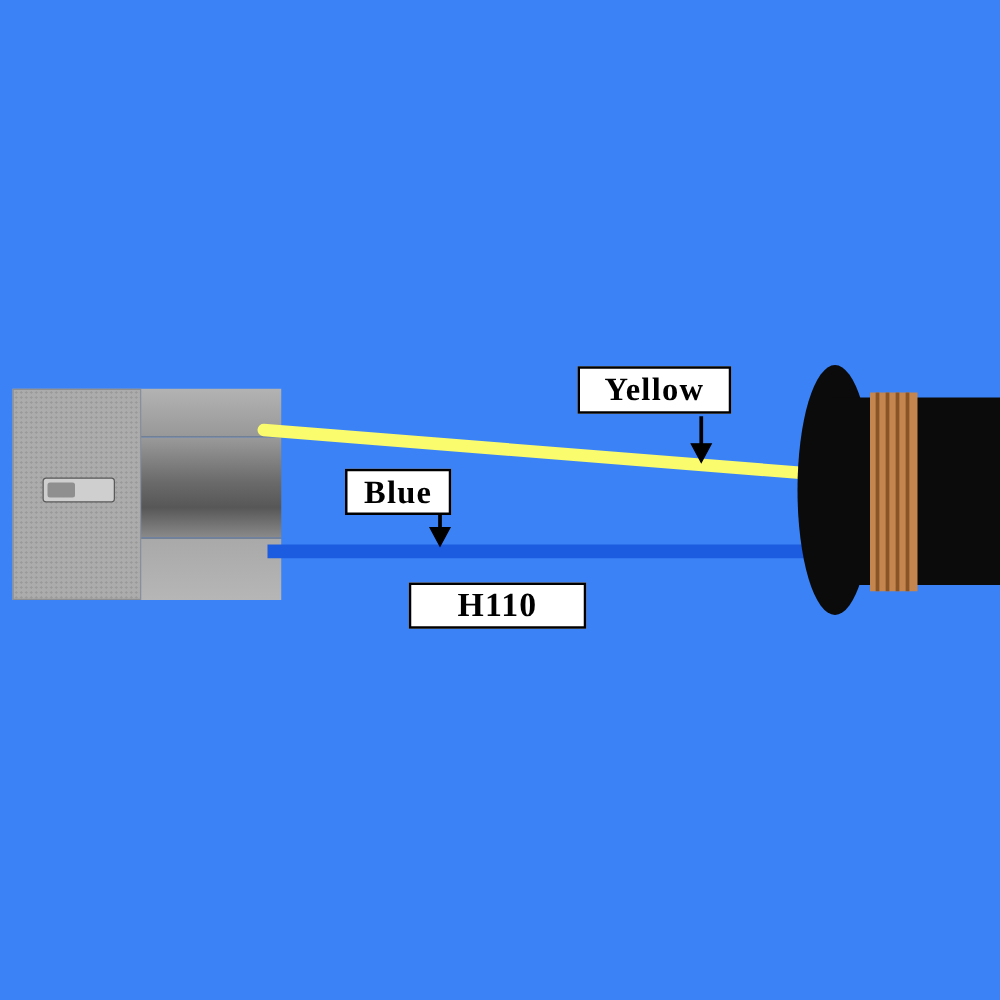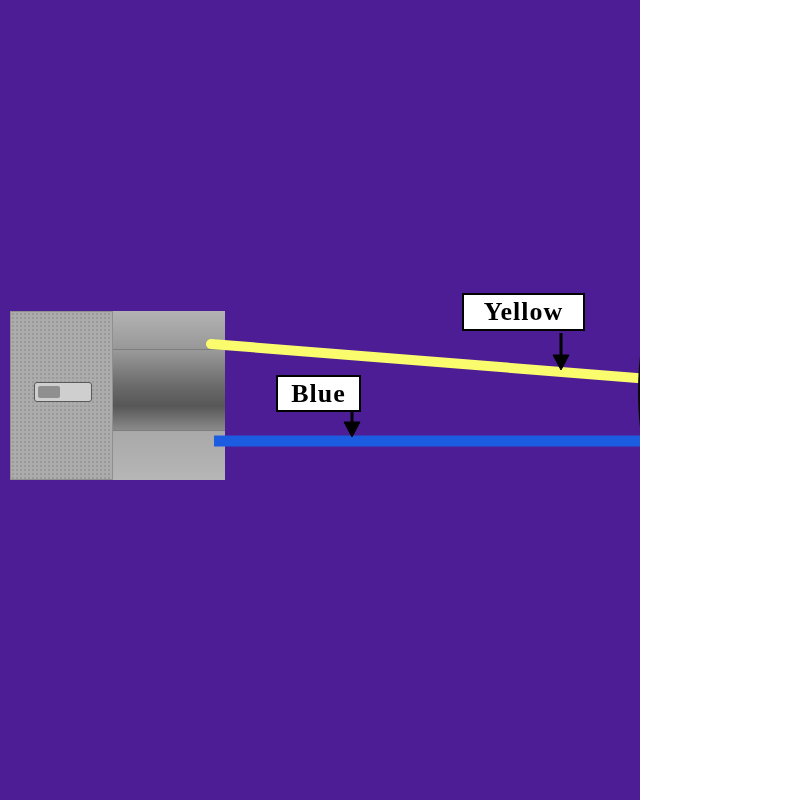--- a/index.html
+++ b/index.html
@@ -3,23 +3,23 @@
 <meta charset="utf-8">
 <style>
   html, body {
     margin: 0;
     padding: 0;
     background: #ffffff;
     font-family: "Liberation Serif", serif;
   }
   .canvas {
     position: relative;
-    width: 640px;
+    width: 800px;
     height: 800px;
-    background: #4c1d95;
+    background: #3b82f6;
     overflow: hidden;
   }
   .layer {
     position: absolute;
     left: 0;
     top: 0;
   }
 
   
   .connector {
@@ -153,14 +153,17 @@
       <polygon points="344,422 360,422 352,437" stroke-width="1"></polygon>
     </g>
   </svg>
 
   <div class="label-box label-yellow">
     <span>Yellow</span>
   </div>
   <div class="label-box label-blue">
     <span>Blue</span>
   </div>
+  <div class="label-box label-h110">
+    <span>H110</span>
+  </div>
 
 </div>
 
 </body></html>

